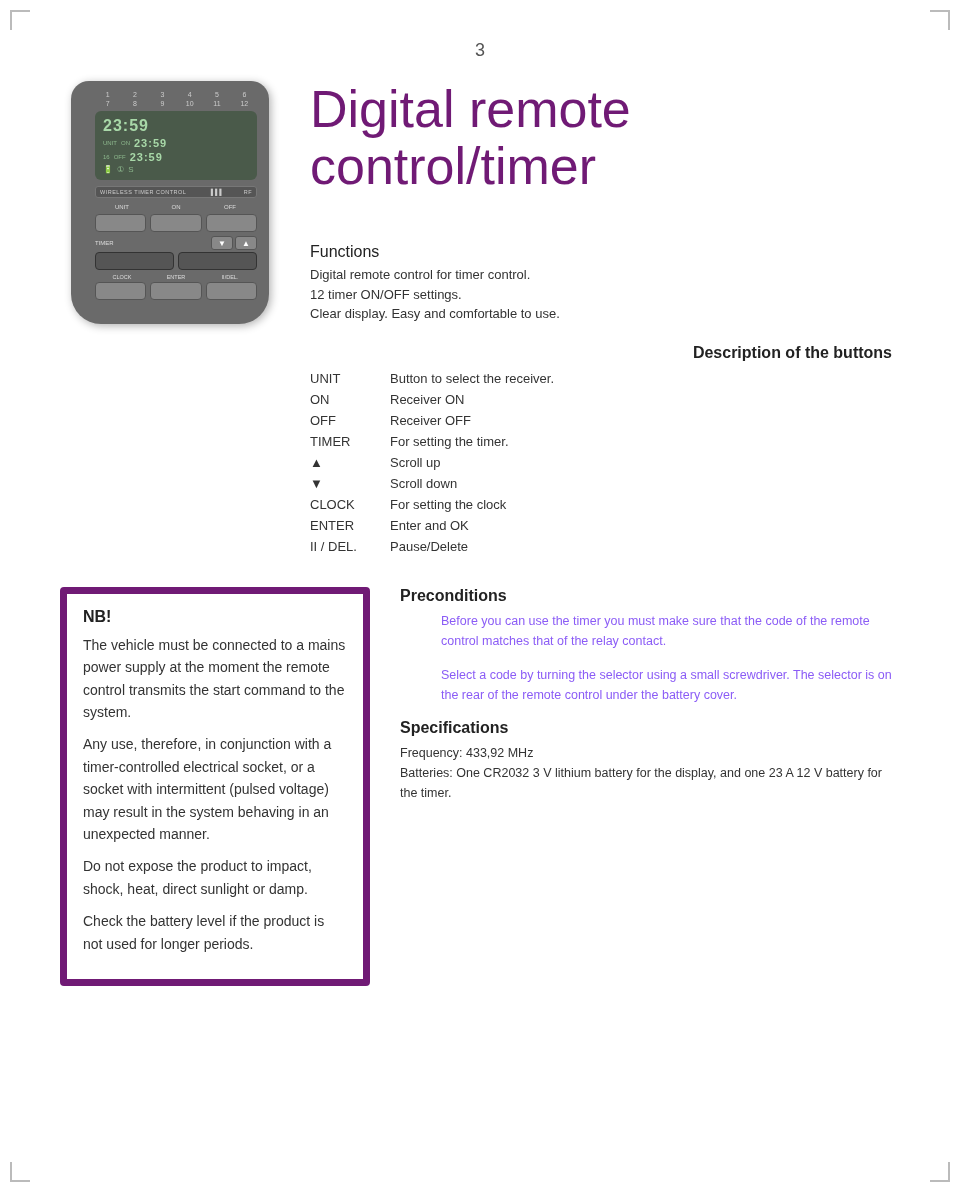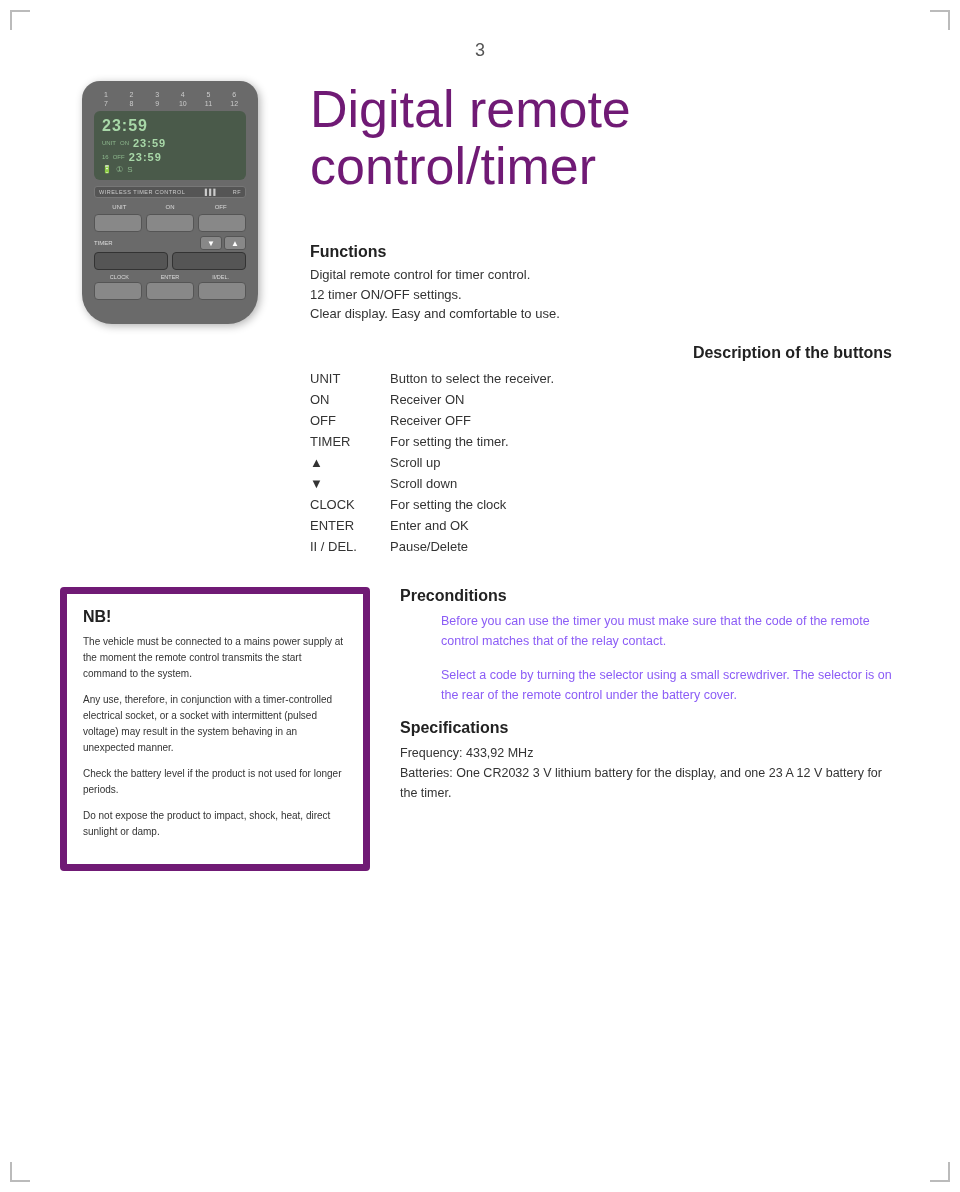--- a/index.html
+++ b/index.html
@@ -40,24 +40,24 @@
 
     
     .remote-container {
       flex: 0 0 220px;
       display: flex;
       flex-direction: column;
       align-items: center;
     }
 
     .remote {
-      width: 176px;
+      width: 198px;
       background: #6a6a6a;
       border-radius: 18px 18px 30px 30px;
-      padding: 10px 12px 20px 12px;
+      padding: 10px 12px 20px 24px;
       box-shadow: 2px 2px 8px rgba(0,0,0,0.3);
       position: relative;
     }
 
     
     .num-grid {
       display: grid;
       grid-template-columns: repeat(6, 1fr);
       gap: 2px;
       margin-bottom: 4px;
@@ -245,21 +245,21 @@
       display: block;
     }
 
     
     .functions-section {
       margin-bottom: 16px;
     }
 
     .section-title {
       font-size: 16px;
-      font-weight: bold;
+      font-weight: normal;
       color: #222;
       margin-bottom: 4px;
       margin-top: 48px;
     }
 
     .section-text {
       font-size: 13px;
       color: #333;
       line-height: 1.5;
     }
@@ -317,21 +317,21 @@
       padding: 14px 16px;
     }
 
     .nb-title {
       font-size: 16px;
       font-weight: bold;
       margin-bottom: 8px;
     }
 
     .nb-text {
-      font-size: 10px;
+      font-size: 14px;
       color: #333;
       line-height: 1.6;
       margin-bottom: 10px;
     }
 
     .preconditions-title {
       font-size: 16px;
       font-weight: bold;
       margin-bottom: 6px;
     }
@@ -535,22 +535,22 @@
     </div>
   </div>
 
   <div class="bottom-section">
 
     <div class="left-col">
       <div class="nb-box">
         <div class="nb-title">NB!</div>
         <p class="nb-text">The vehicle must be connected to a mains power supply at the moment the remote control transmits the start command to the system.</p>
         <p class="nb-text">Any use, therefore, in conjunction with a timer-controlled electrical socket, or a socket with intermittent (pulsed voltage) may result in the system behaving in an unexpected manner.</p>
+        <p class="nb-text">Do not expose the product to impact, shock, heat, direct sunlight or damp.</p>
         <p class="nb-text">Check the battery level if the product is not used for longer periods.</p>
-        <p class="nb-text">Do not expose the product to impact, shock, heat, direct sunlight or damp.</p>
       </div>
     </div>
 
     <div class="right-col">
       <div class="preconditions-title">Preconditions</div>
       <p class="preconditions-text">Before you can use the timer you must make sure that the code of the remote control matches that of the relay contact.</p>
       <p class="preconditions-text">Select a code by turning the selector using a small screwdriver. The selector is on the rear of the remote control under the battery cover.</p>
 
       <div class="specifications-title">Specifications</div>
       <p class="specifications-text">Frequency: 433,92 MHz</p>

